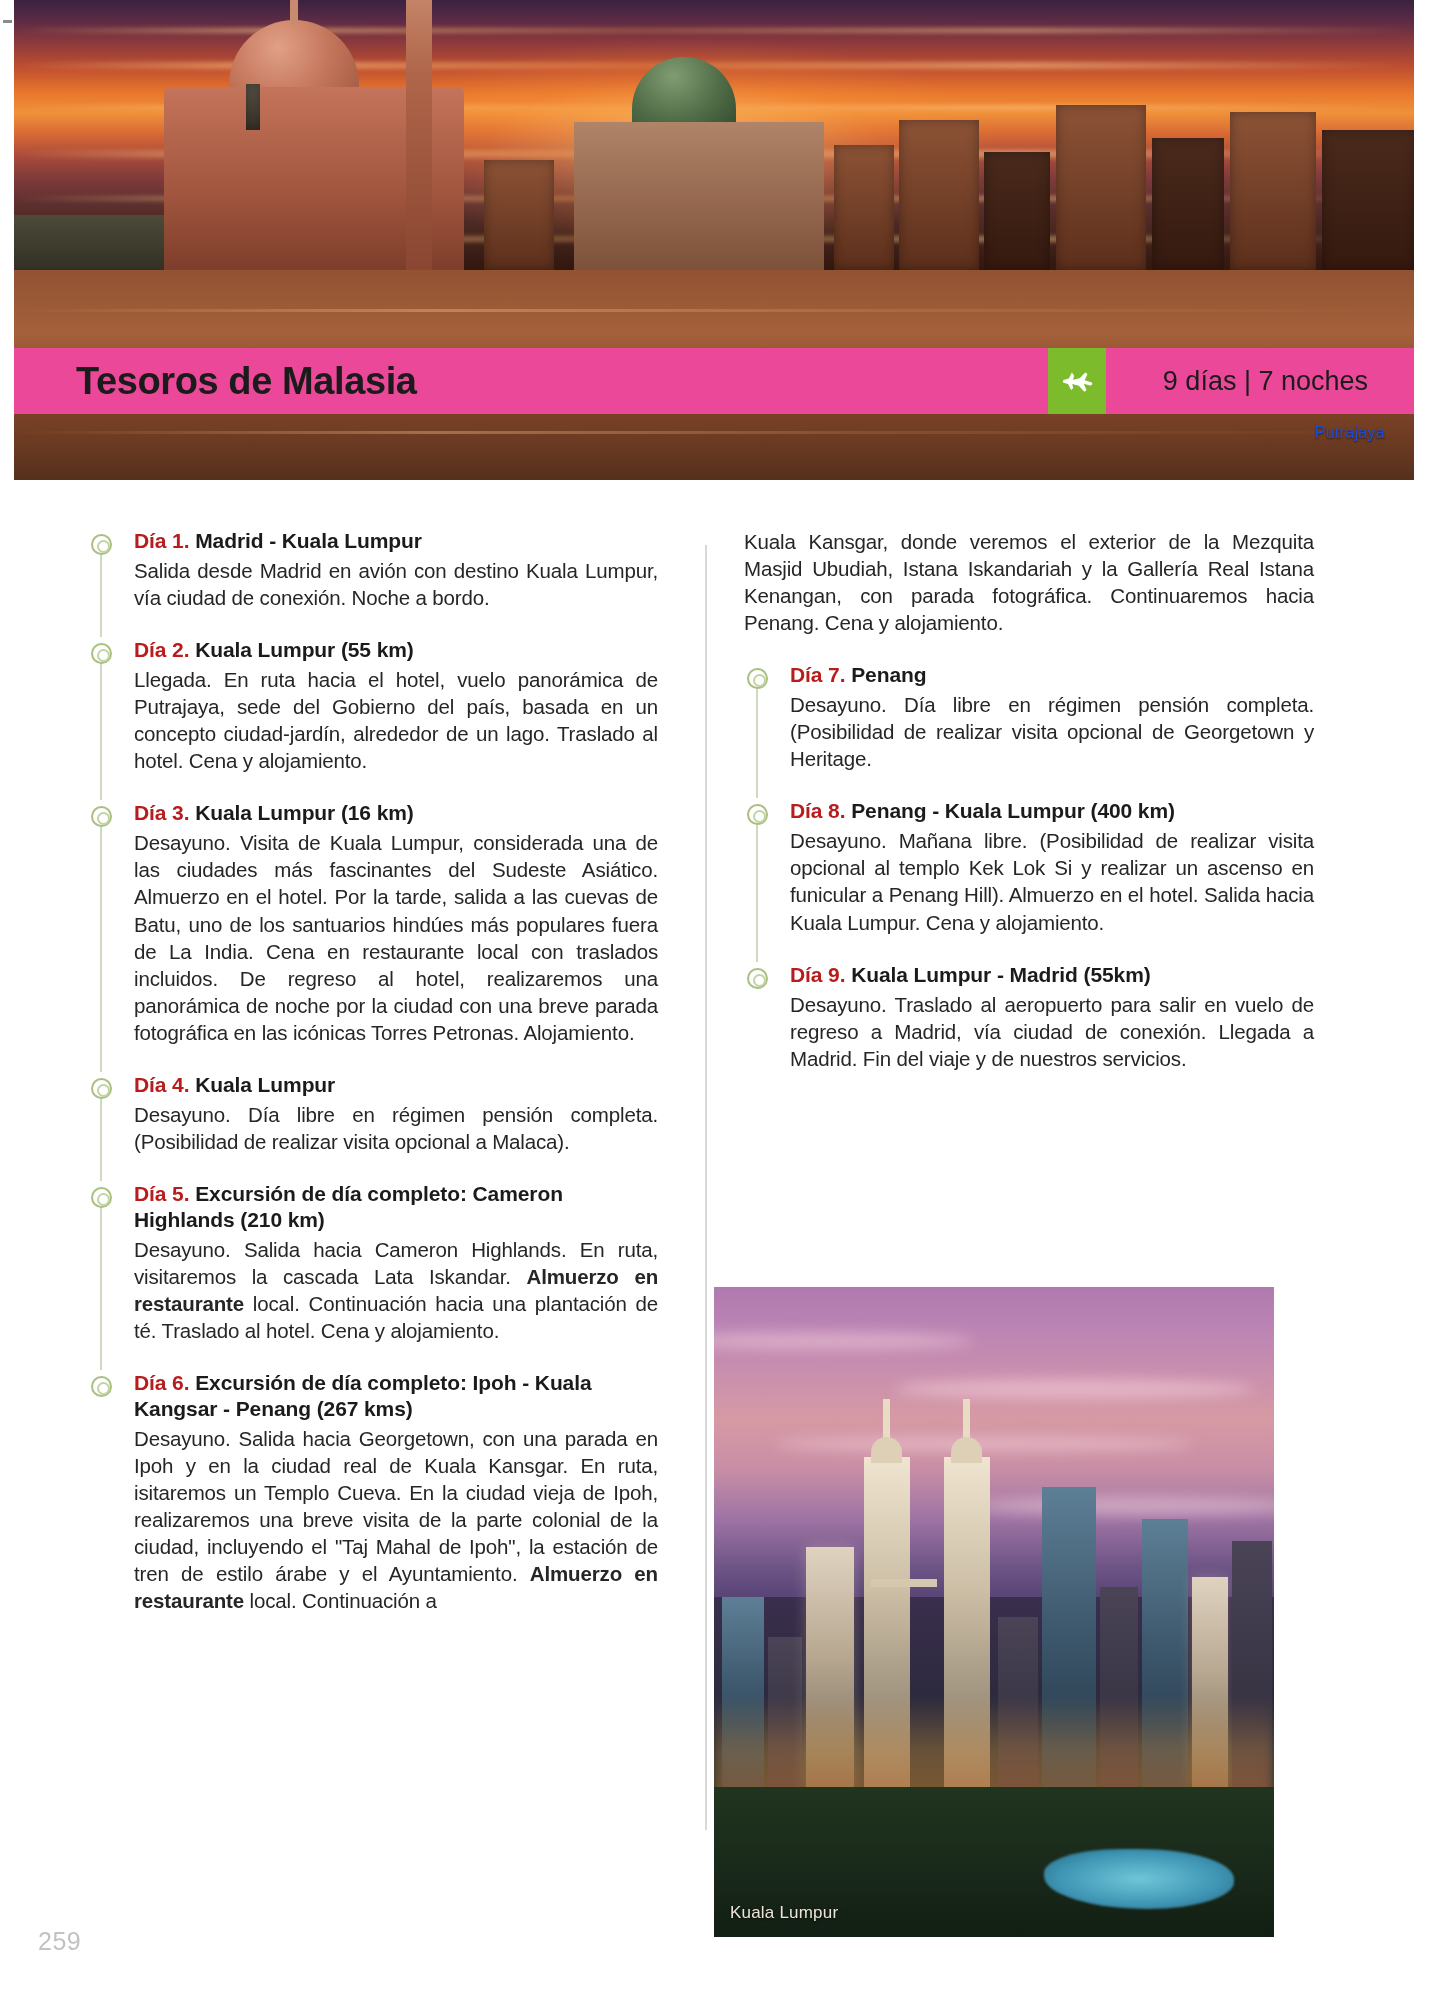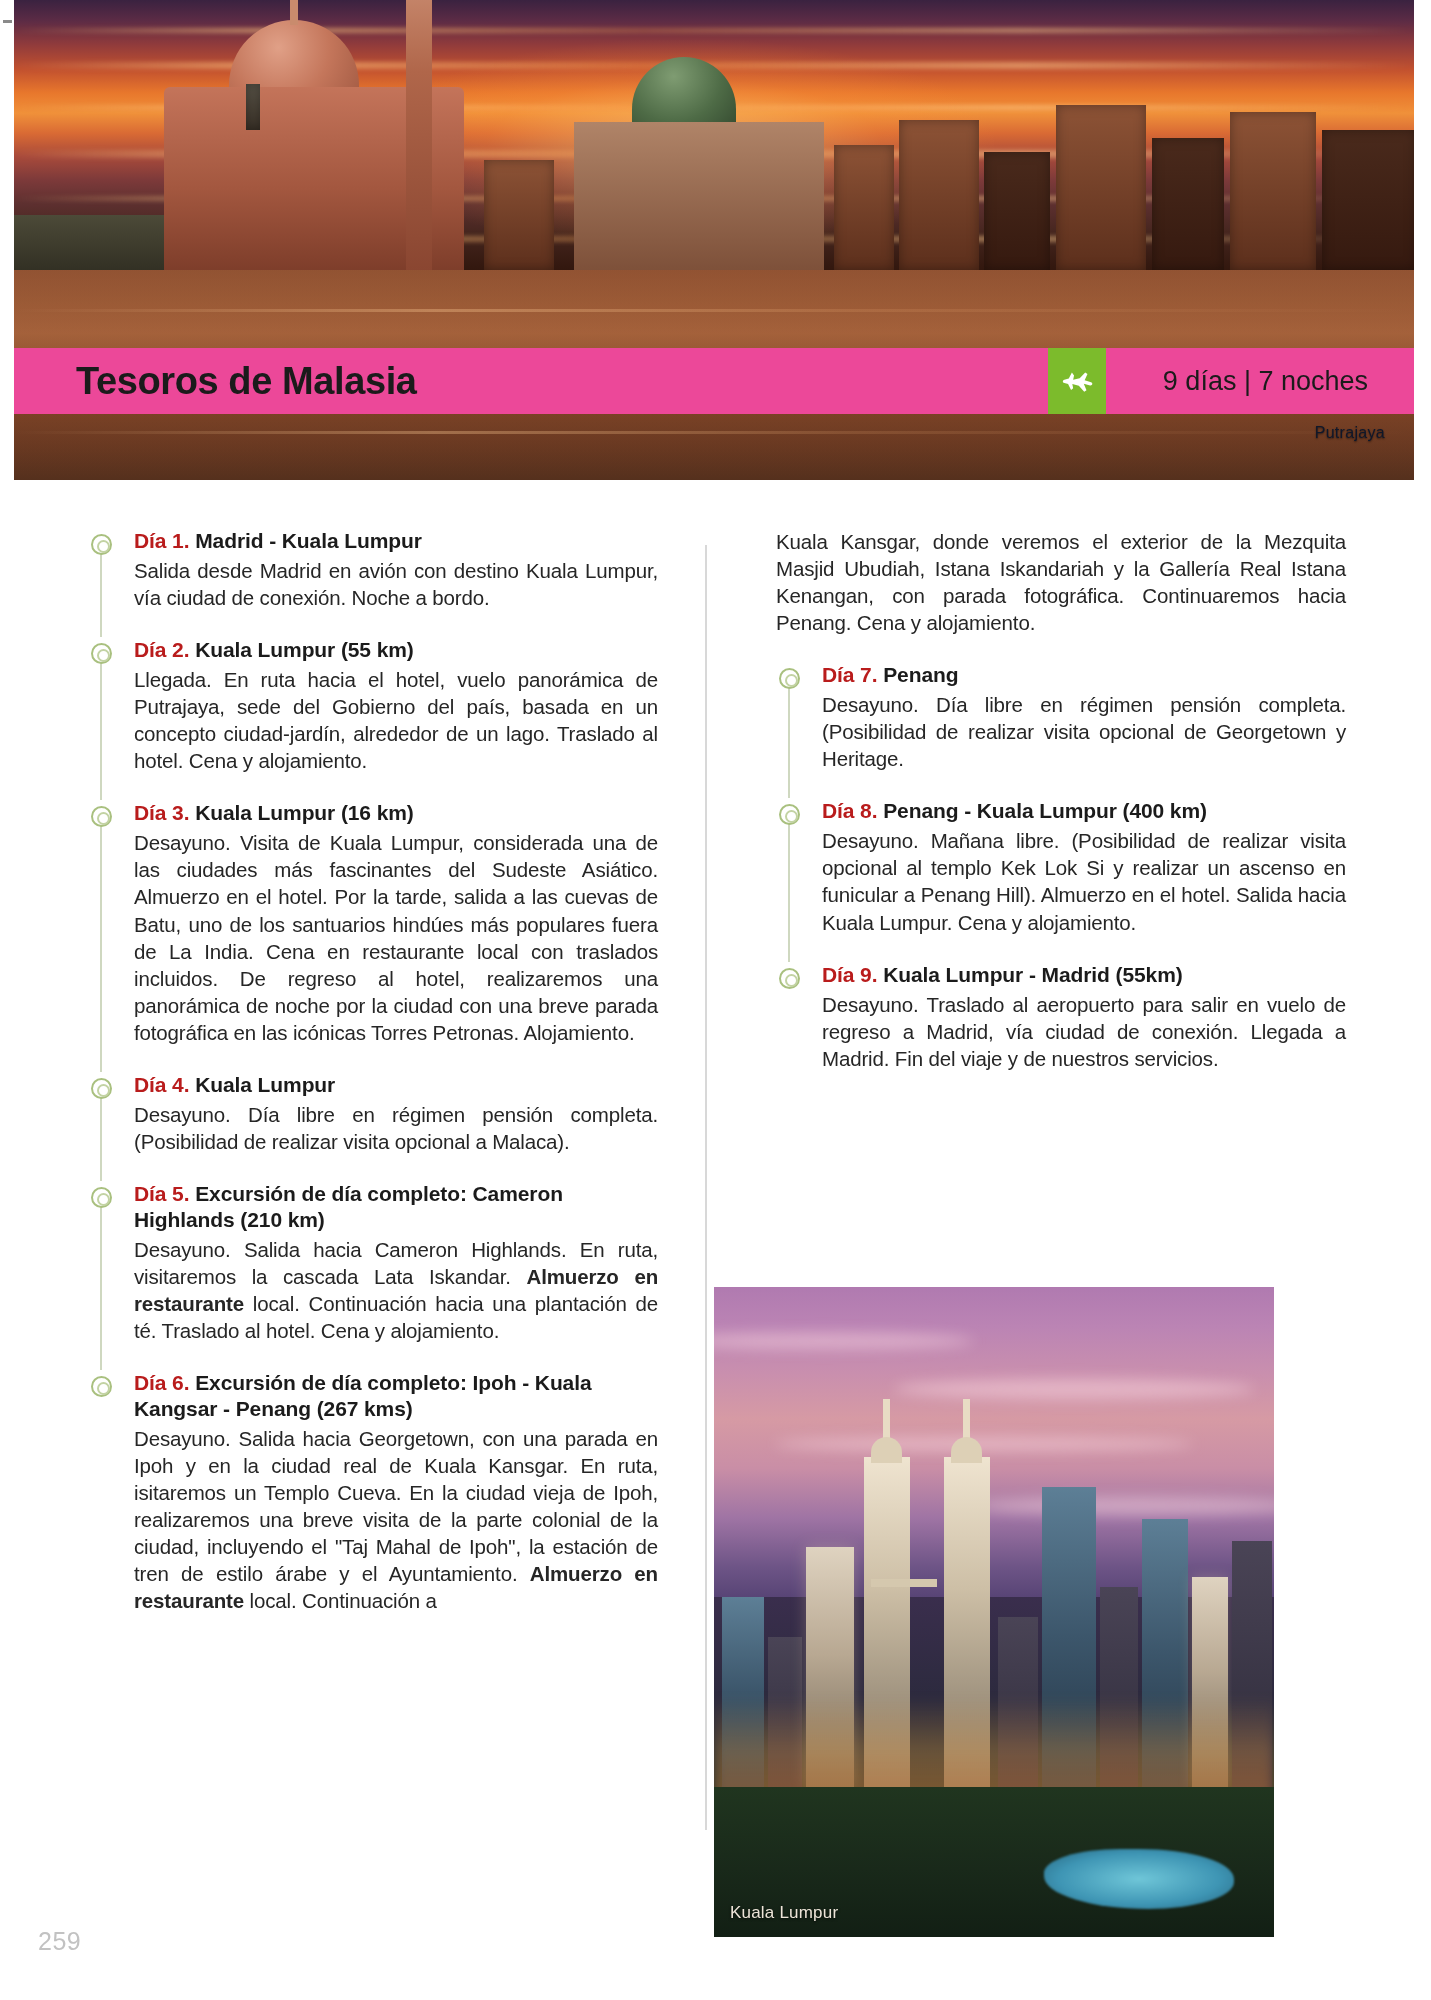--- a/index.html
+++ b/index.html
@@ -125,37 +125,37 @@
   .plane-box {
     width:58px; height:66px; background:#7cbb2c;
     display:flex; align-items:center; justify-content:center;
   }
   .plane-box svg { width:34px; height:34px; display:block; }
   .duration {
     font-size:27px; color:#1b1b1b; padding:0 46px 0 24px; white-space:nowrap;
   }
   .photo-caption-top {
     position:absolute; right:46px; top:424px; z-index:22;
-    color:#0f172a; font-size:16px; letter-spacing:.3px;
+    color:#1d4ed8; font-size:16px; letter-spacing:.3px;
     text-shadow:0 1px 2px rgba(0,0,0,.55);
   }
 
   
   .content {
     position:absolute; left:14px; top:480px; width:1400px; height:1520px;
     background:#fff;
   }
   .col-divider {
     position:absolute; left:691px; top:65px; width:2px; height:1285px;
     background:#d8d8d8;
   }
 
   .col { position:absolute; top:48px; width:570px; }
   .col-left  { left:74px; }
-  .col-right { left:762px; }
+  .col-right { left:730px; }
 
   .day { position:relative; padding-left:46px; margin-bottom:26px; }
   .day .rail {
     position:absolute; left:12px; top:14px; bottom:-26px; width:2px;
     background:#cfd8c0;
   }
   .node {
     position:absolute; left:3px; top:6px; width:21px; height:21px;
     border-radius:50%; border:2px solid #a9c07f; background:#fff;
     z-index:2;

